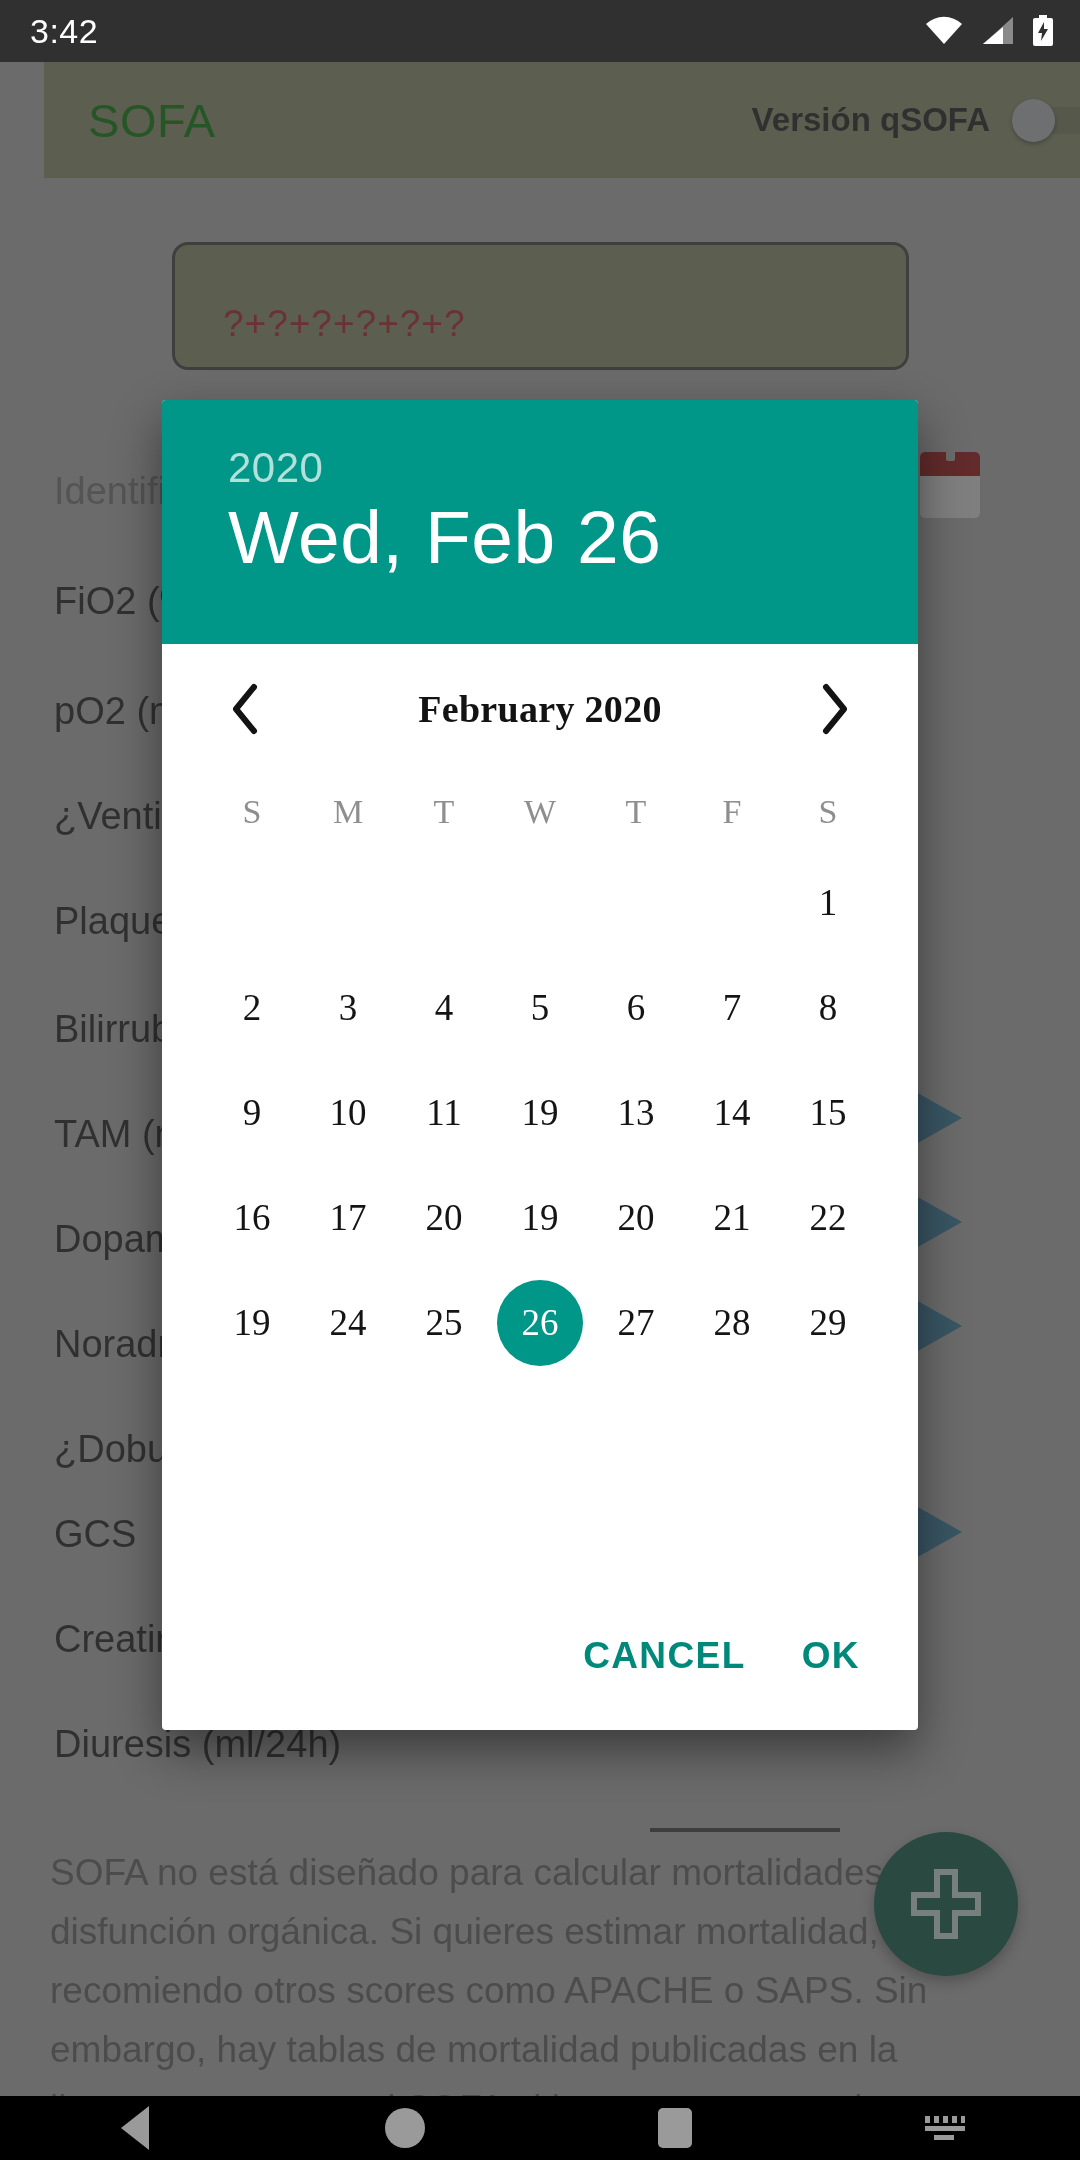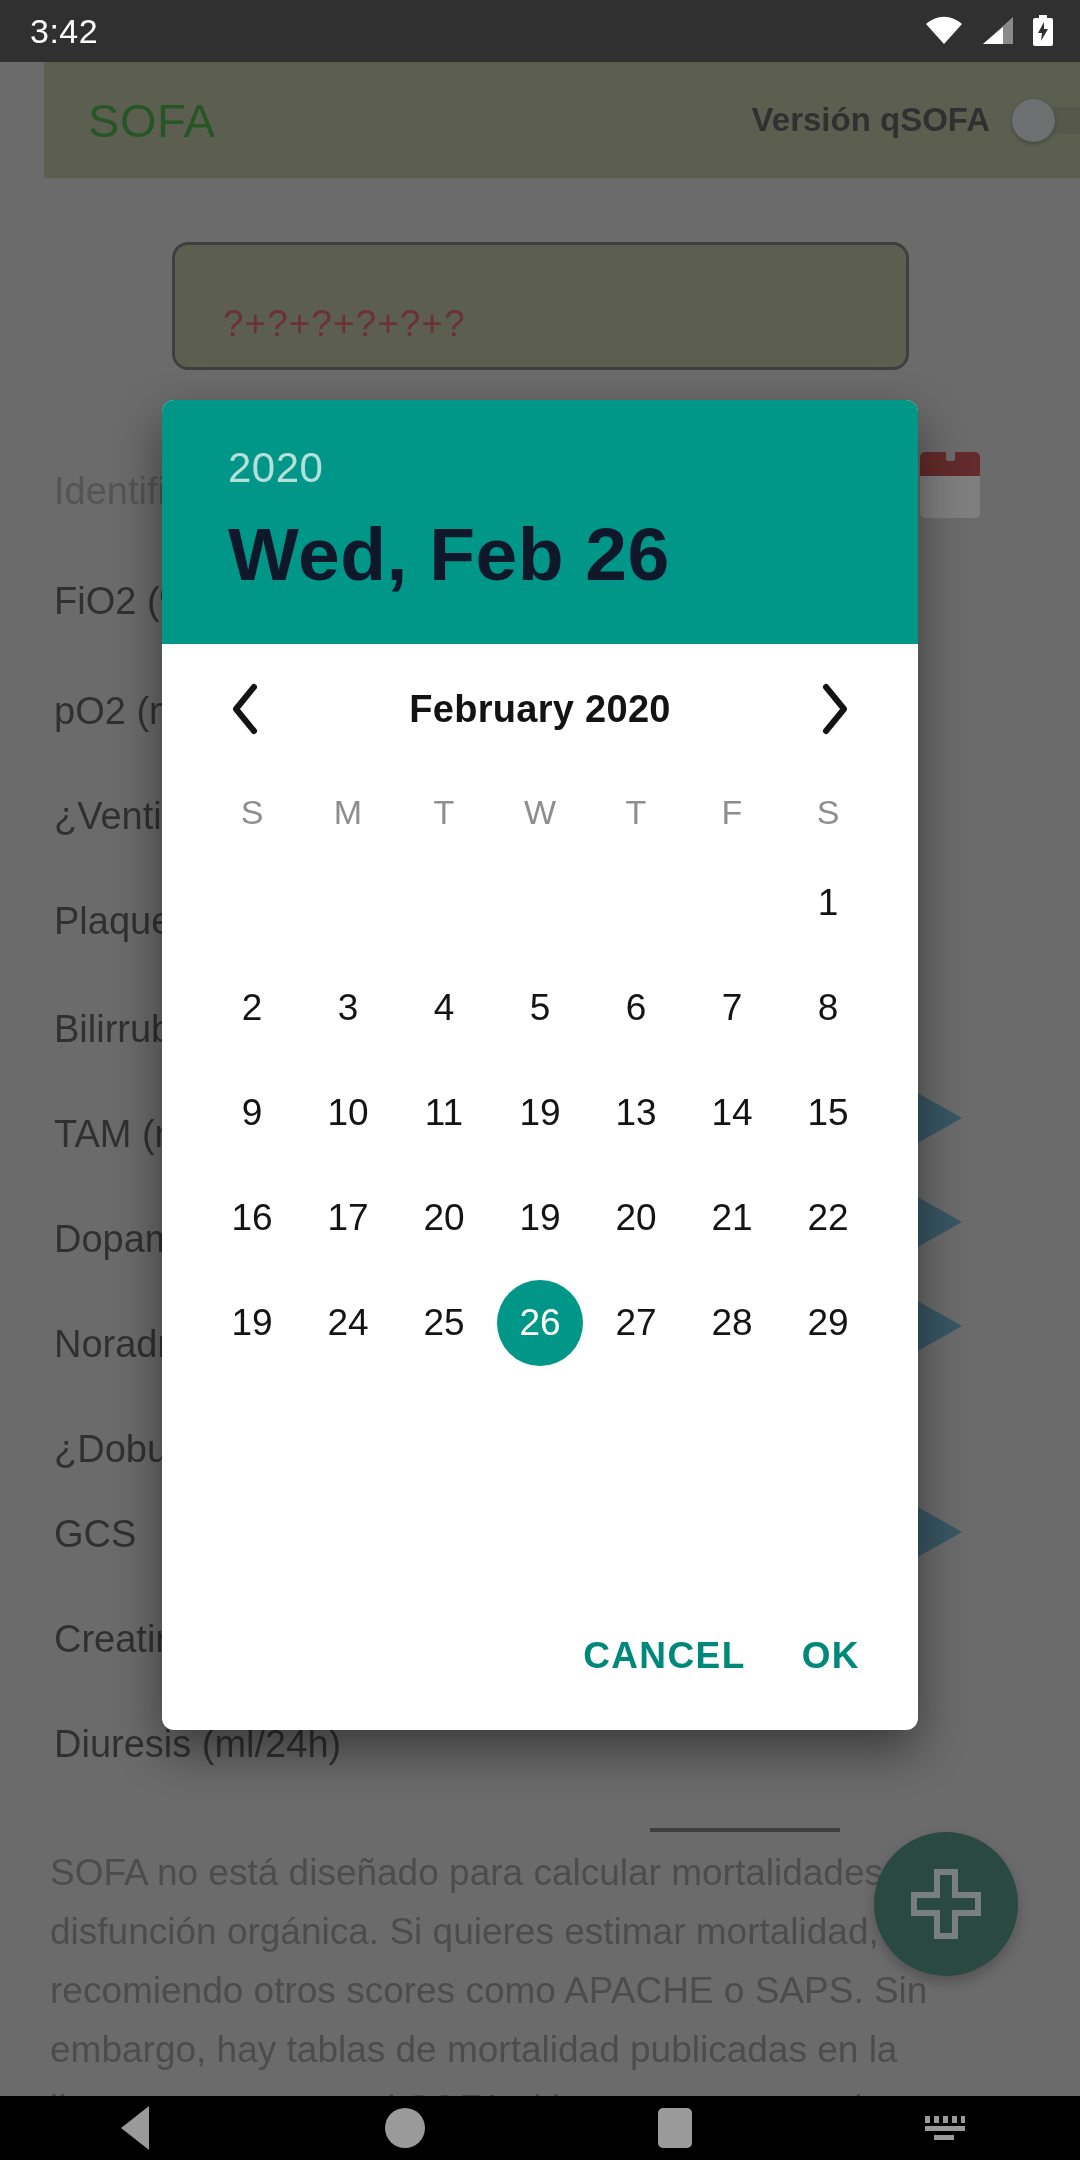--- a/index.html
+++ b/index.html
@@ -130,39 +130,39 @@
     width:1080px; height:2034px;
     background:rgba(65,65,65,0.55);
     z-index:20;
   }
 
   
   #dialog {
     position:absolute; left:162px; top:400px;
     width:756px; height:1330px;
     background:#ffffff;
-    border-radius:12px;
+    border-radius:4px;
     overflow:hidden;
     box-shadow:0 20px 48px rgba(0,0,0,.45);
     z-index:40;
   }
   #dialog-header {
     height:244px; background:#009688;
     padding:44px 0 0 66px;
   }
   #dialog-year {
     color:rgba(255,255,255,0.70);
     font-size:42px; font-weight:400; letter-spacing:0.5px;
   }
   #dialog-date {
-    color:#0f172a; font-size:75px; font-weight:700;
-    margin-top:19px; letter-spacing:0.5px;
-  }
-
-  #cal-body { padding:0 42px; }
+    color:#ffffff; font-size:75px; font-weight:400;
+    margin-top:2px; letter-spacing:0.5px;
+  }
+
+  #cal-body { padding:0 42px;font-family:Liberation Serif, serif; }
 
   #month-nav {
     height:130px; display:flex; align-items:center;
   }
   .nav-chevron {
     width:82px; height:82px;
     display:flex; align-items:center; justify-content:center;
     color:#131313;
   }
   #month-label {

